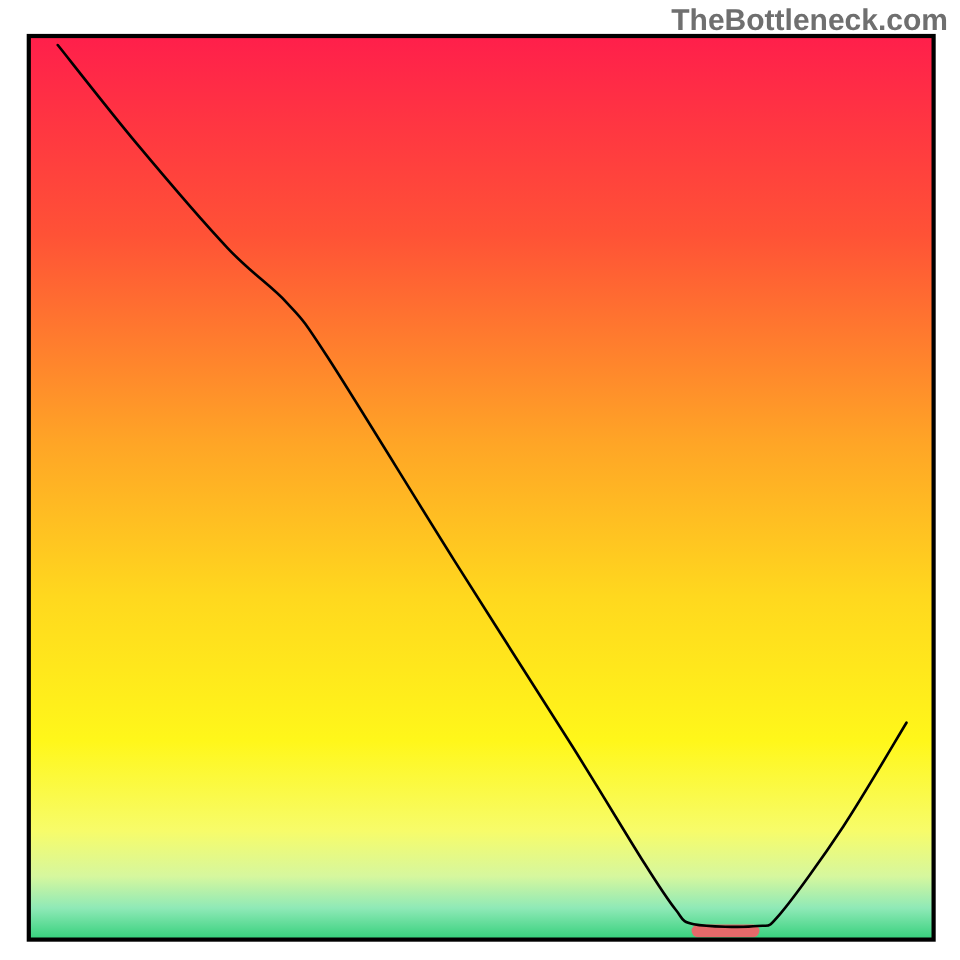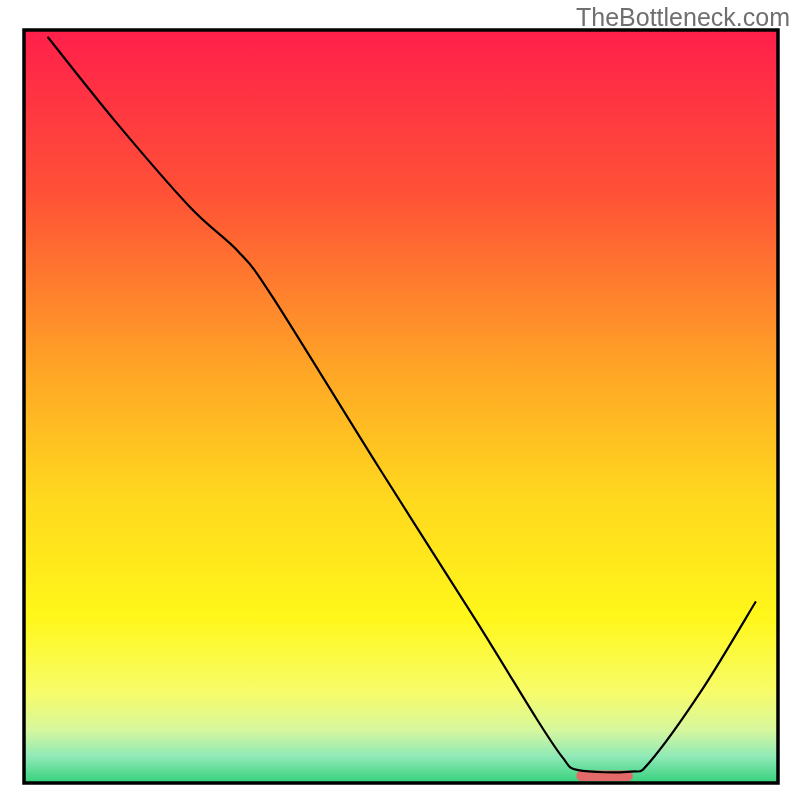--- a/index.html
+++ b/index.html
@@ -14,21 +14,21 @@
     position: relative;
     width: 800px;
     height: 800px;
   }
   .watermark {
     position: absolute;
     top: 3px;
     right: 10px;
     font-family: Arial, Helvetica, sans-serif;
     font-size: 25px;
-    font-weight: 400;
+    font-weight: 700;
     color: #6f6f6f;
     letter-spacing: 0px;
   }
   svg {
     display: block;
   }
 </style>
 </head>
 <body>
 

